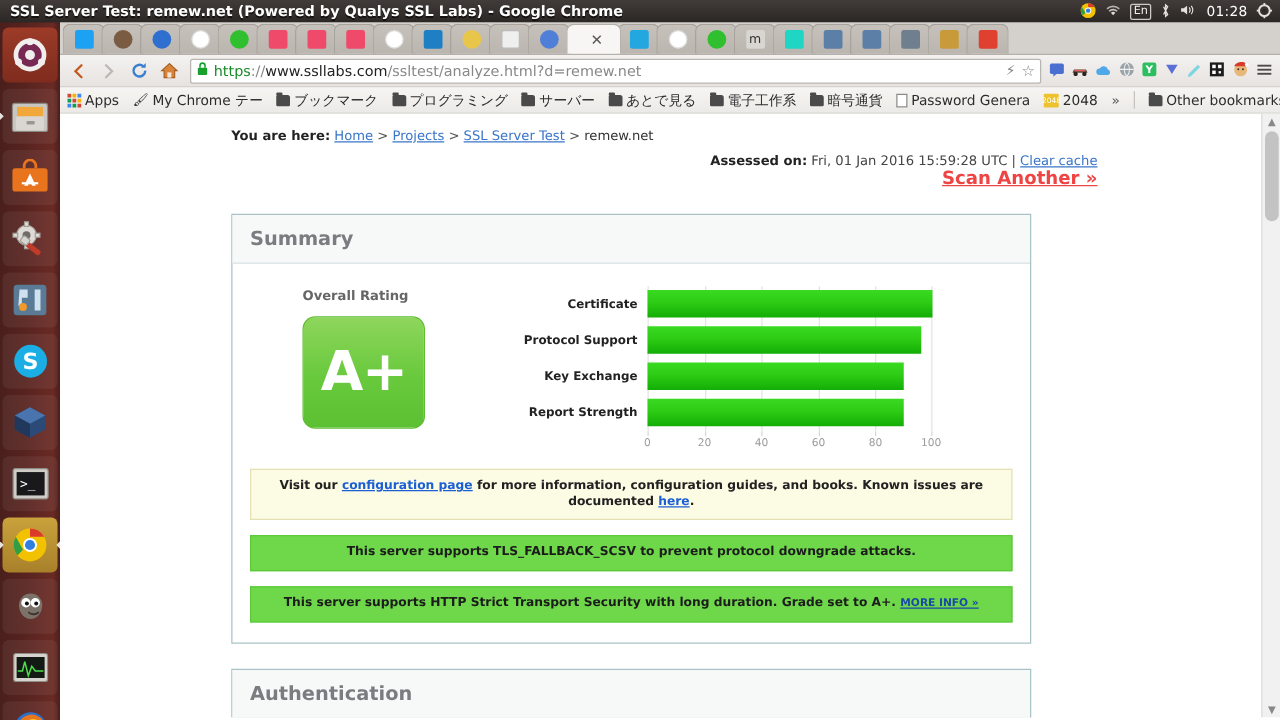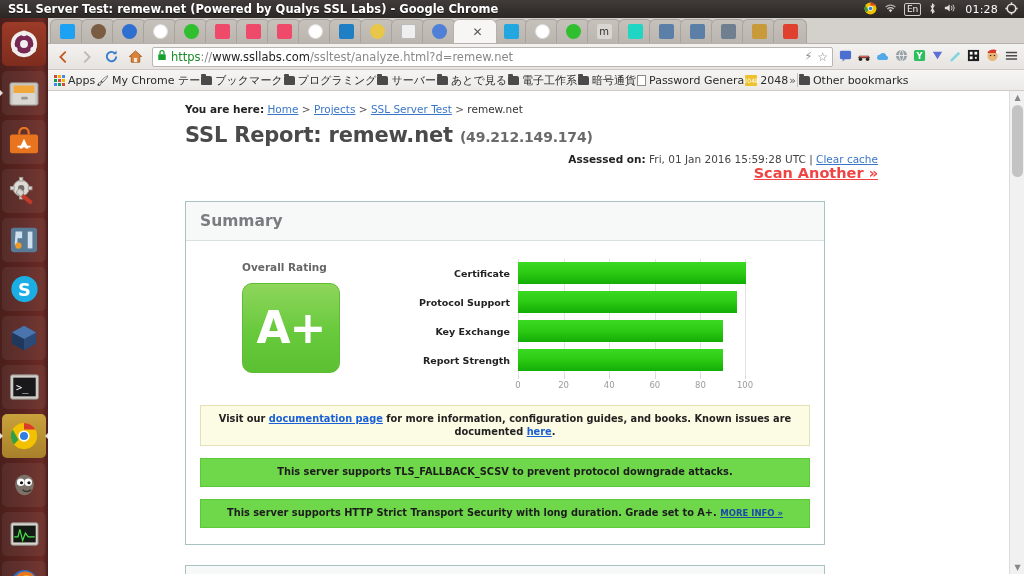--- a/index.html
+++ b/index.html
@@ -97,21 +97,21 @@
   #url-text { white-space: nowrap; overflow: hidden; }
   .u-strong { color: #222; }
   .u-dim { color: #888; }
   .u-https { color: #1a8a28; }
   #toolbar-icons { display: flex; align-items: center; gap: 5px; padding-right: 2px; }
 
   #bookmarks {
     height: 21px; background: linear-gradient(to bottom,#f6f5f3,#eceae7);
     border-bottom: 1px solid #cfcbc7;
     display: flex; align-items: center; font-size: 11px; color: #2b2b2b;
-    padding-left: 6px; gap: 1px; white-space: nowrap; overflow: hidden;
+    padding-left: 6px; gap: 11px; white-space: nowrap; overflow: hidden;
   }
   .bm { display: flex; align-items: center; gap: 3px; flex: none; }
   .bm-folder {
     width: 11px; height: 9px; background: #4a4a4a; border-radius: 1px 2px 1px 1px;
     position: relative; flex: none;
   }
   .bm-folder::before {
     content:""; position:absolute; top:-2px; left:0; width:5px; height:2px;
     background:#4a4a4a; border-radius:1px 1px 0 0;
   }
@@ -617,25 +617,20 @@
           <b>You are here:</b>
           <a href="#">Home</a>
           <span class="sep">&gt;</span>
           <a href="#">Projects</a>
           <span class="sep">&gt;</span>
           <a href="#">SSL Server Test</a>
           <span class="sep">&gt;</span>
           <span>remew.net</span>
         </div>
 
-        <h1 id="report-title">
-          <span>SSL Report:</span>
-          <span>remew.net</span>
-          <span class="ip">(49.212.149.174)</span>
-        </h1>
 
         <div class="assessed-row">
           <span class="assessed">
             <b>Assessed on:</b>
             <span>Fri, 01 Jan 2016 15:59:28 UTC</span>
             <span>|</span>
             <a href="#">Clear cache</a>
           </span>
           <a href="#" id="scan-another">Scan Another »</a>
         </div>
@@ -710,21 +705,21 @@
                   <span class="ticklabel" style="left:45.6px">20</span>
                   <span class="ticklabel" style="left:91.2px">40</span>
                   <span class="ticklabel" style="left:136.8px">60</span>
                   <span class="ticklabel" style="left:182.4px">80</span>
                   <span class="ticklabel" style="left:227px">100</span>
                 </div>
               </div>
             </div>
 
             <div class="notice info">
-              <span>Visit our </span><a href="#">documentation page</a><span> for more information, configuration guides, and books. Known issues are documented </span><a href="#">here</a><span>.</span>
+              <span>Visit our </span><a href="#">configuration page</a><span> for more information, configuration guides, and books. Known issues are documented </span><a href="#">here</a><span>.</span>
             </div>
 
             <div class="notice good">
               <span>This server supports TLS_FALLBACK_SCSV to prevent protocol downgrade attacks.</span>
             </div>
 
             <div class="notice good">
               <span>This server supports HTTP Strict Transport Security with long duration. Grade set to A+.</span>
               <a href="#">MORE INFO »</a>
             </div>

